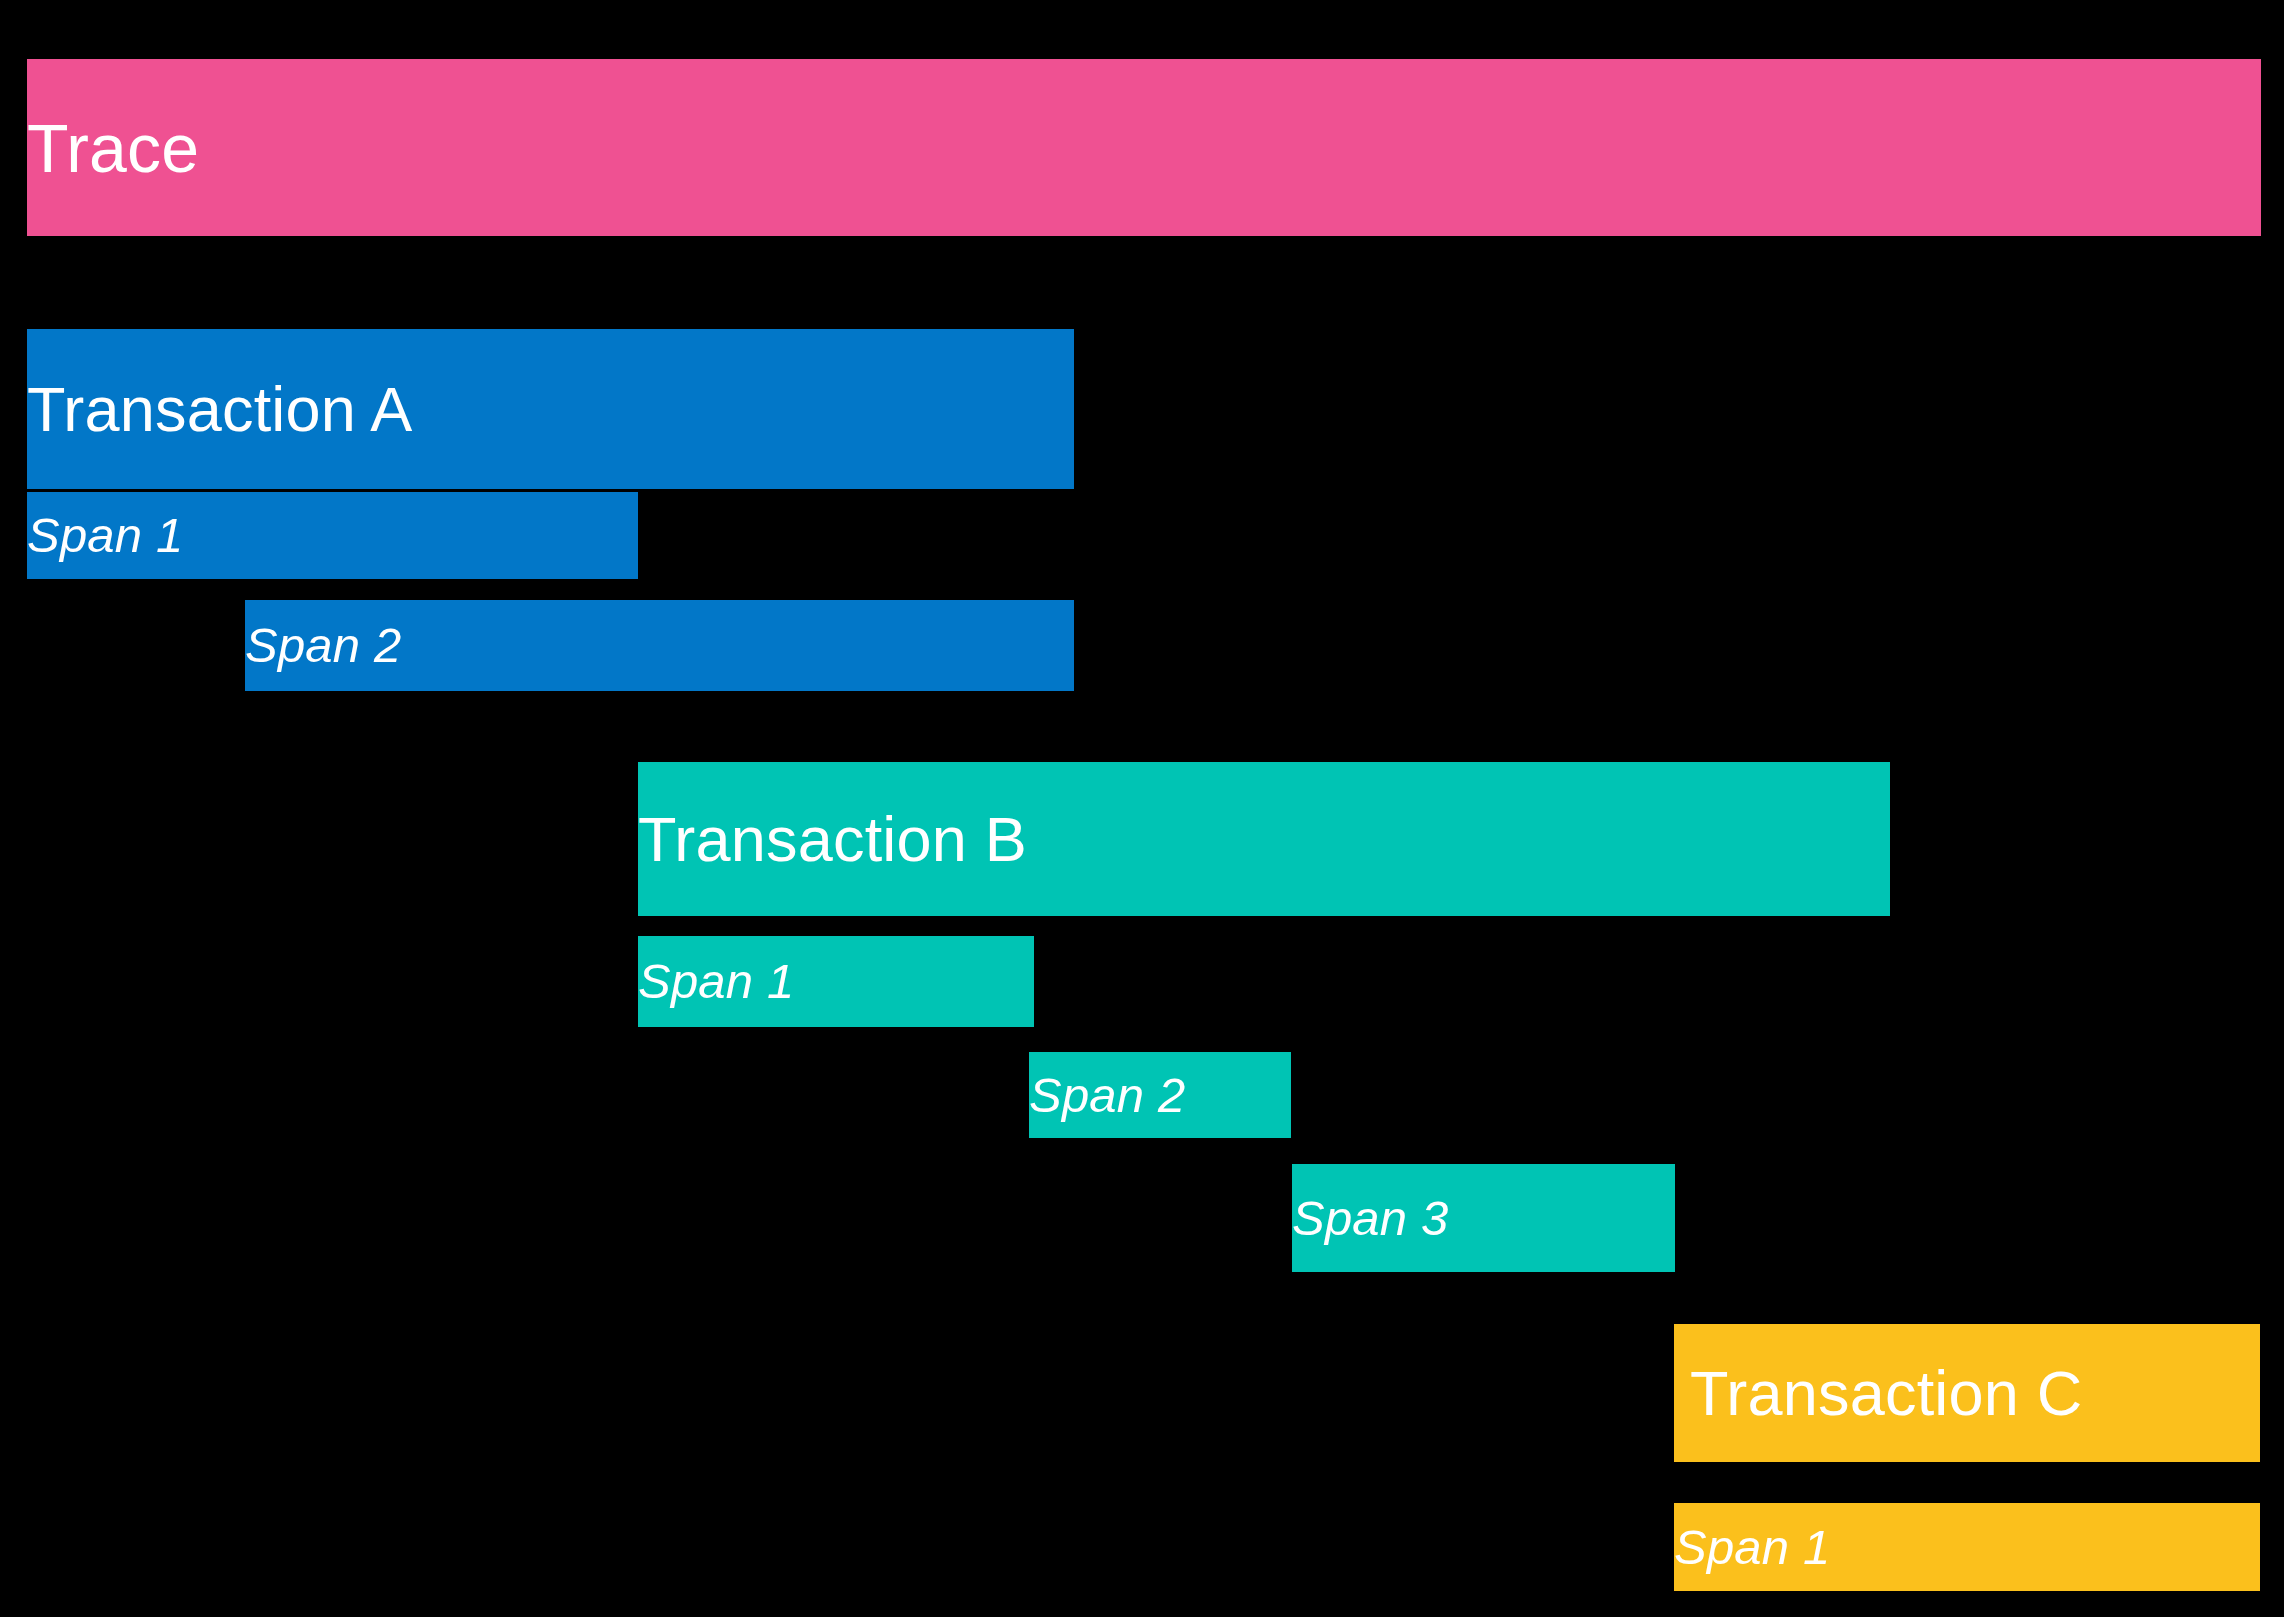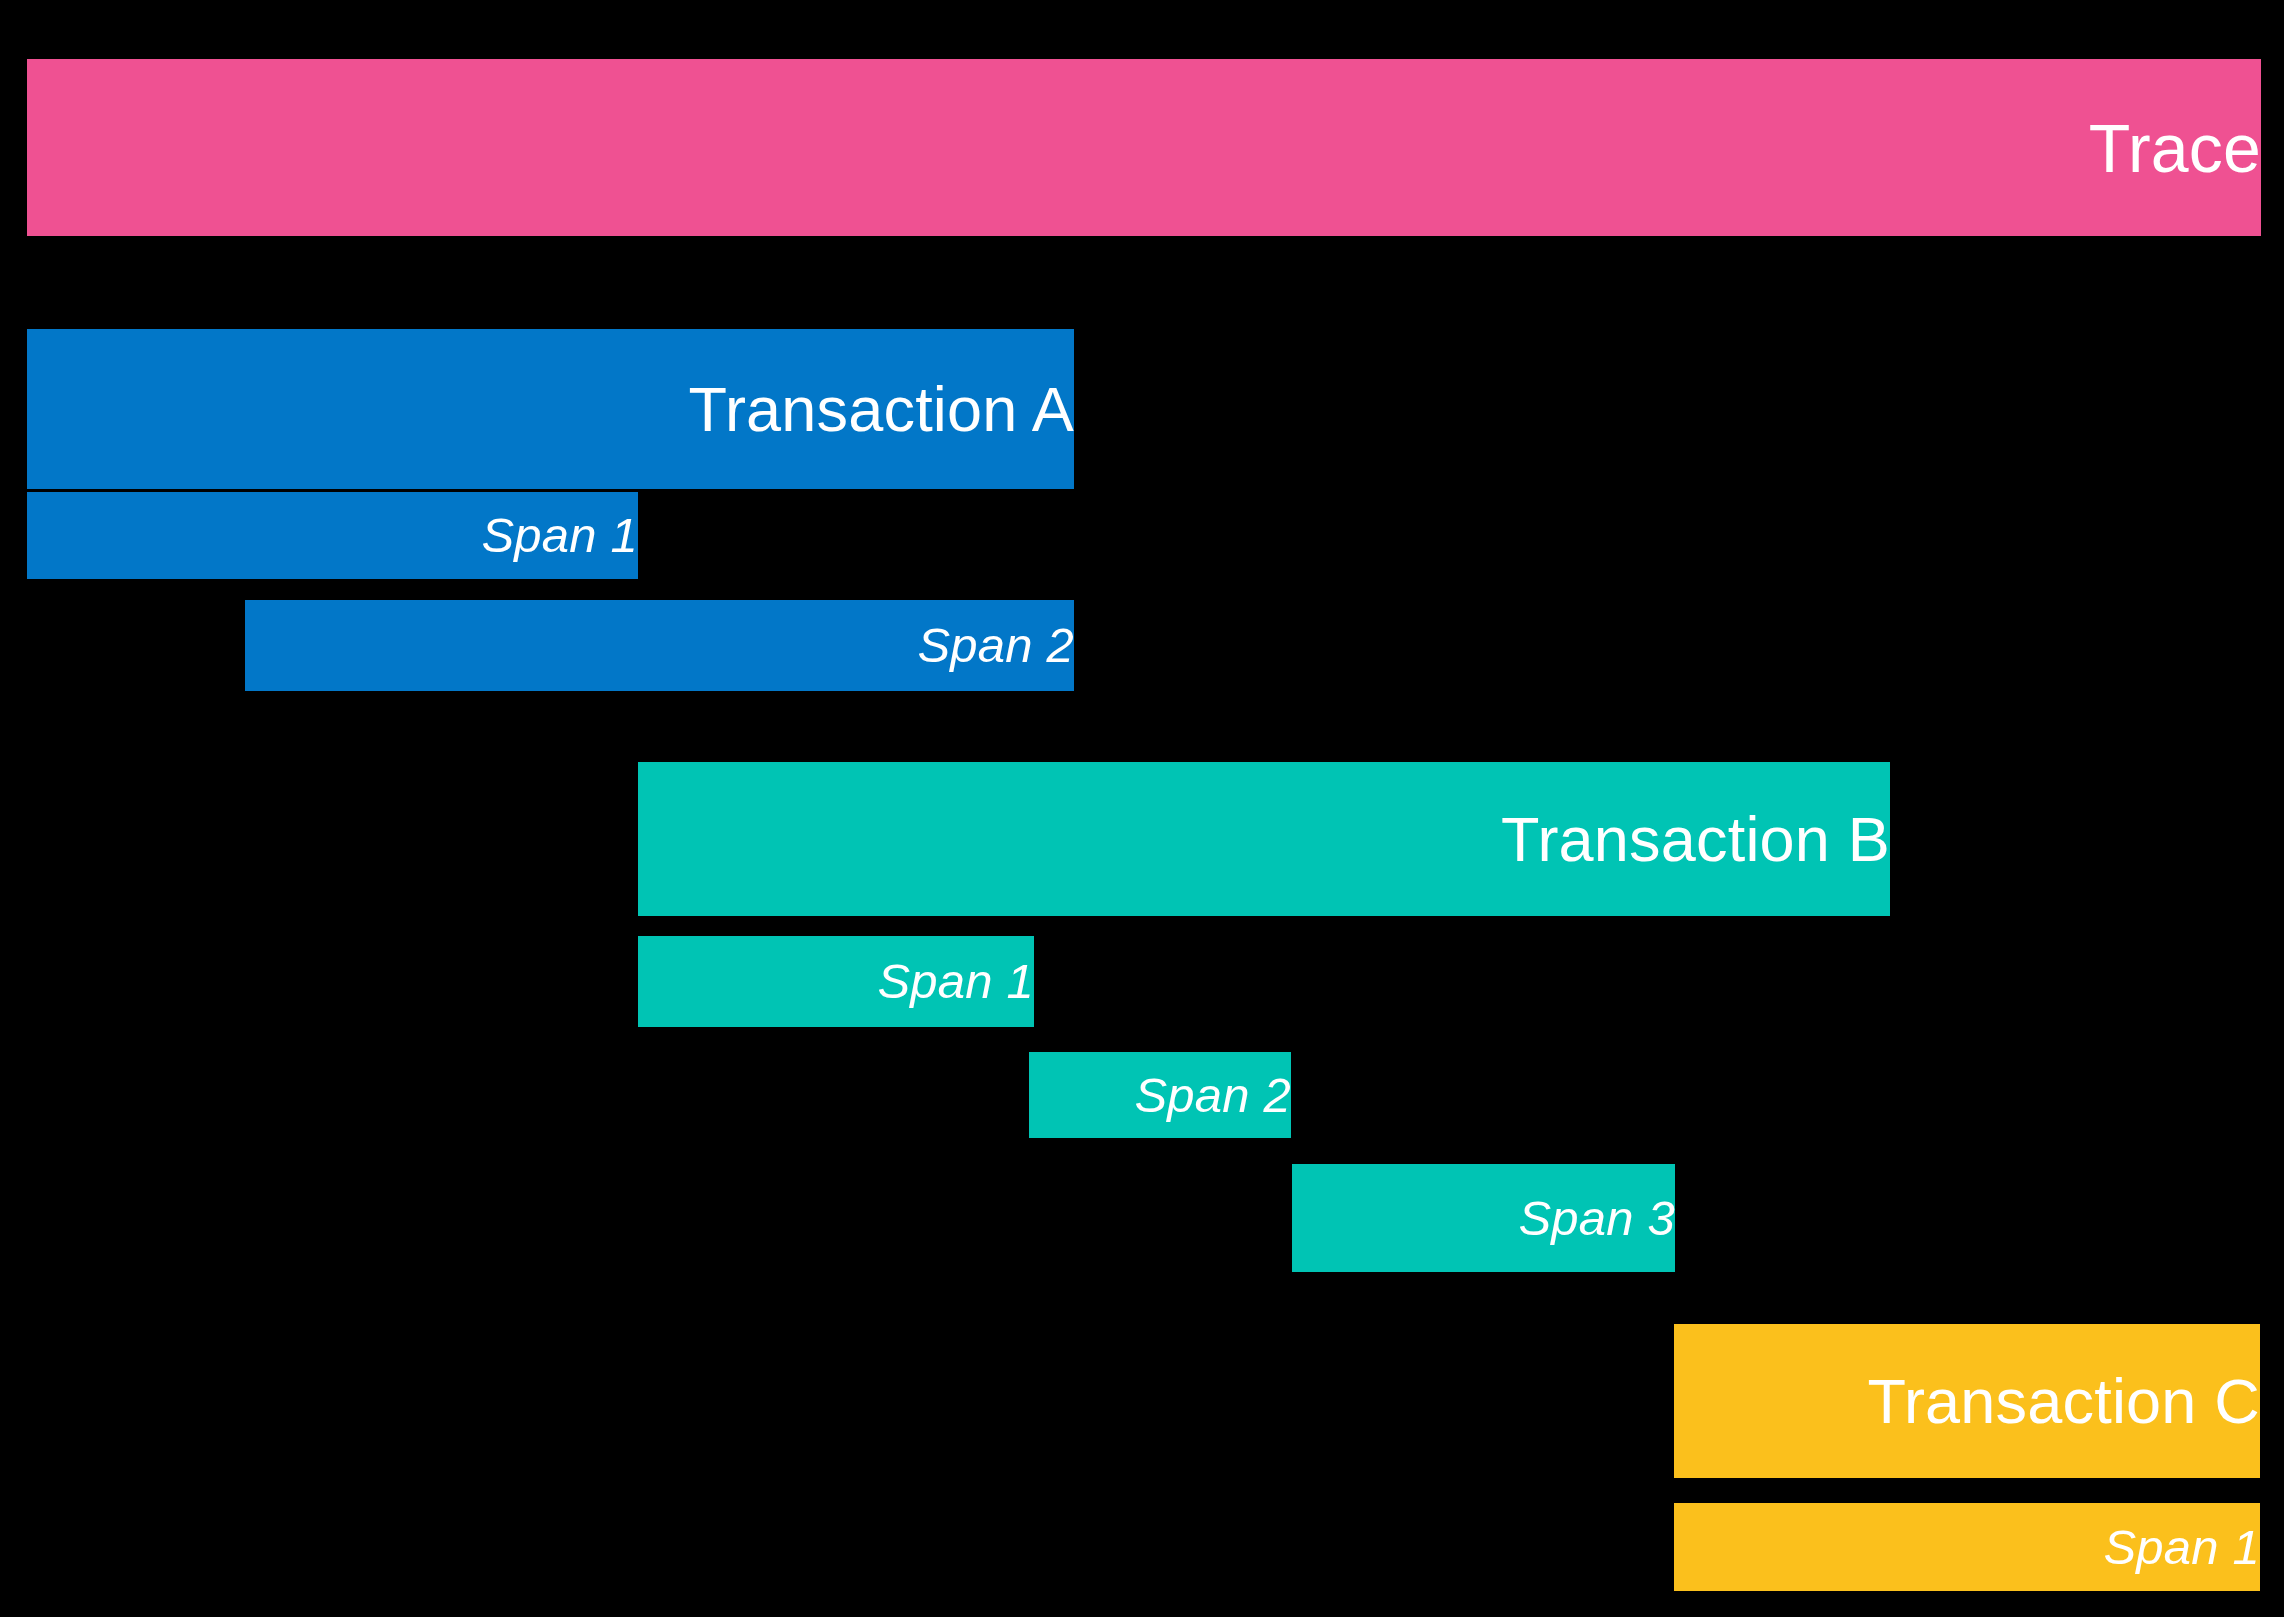--- a/index.html
+++ b/index.html
@@ -15,21 +15,21 @@
     position: relative;
     width: 2284px;
     height: 1618px;
     background: #000000;
     overflow: hidden;
   }
   .bar {
     position: absolute;
     display: flex;
     align-items: center;
-    justify-content: flex-end;
+    justify-content: flex-start;
     color: #ffffff;
     box-sizing: border-box;
     overflow: hidden;
     white-space: nowrap;
   }
   .bar .bar-label {
     color: #ffffff;
     line-height: 1;
     letter-spacing: 0.2px;
   }
@@ -58,20 +58,20 @@
     </div>
     <div class="bar lvl-span" style="left: 638px; top: 936px; width: 396px; height: 91px; background: rgb(0, 196, 180);">
       <span class="bar-label" style="font-size: 49px;">Span 1</span>
     </div>
     <div class="bar lvl-span" style="left: 1029px; top: 1052px; width: 262px; height: 86px; background: rgb(0, 196, 180);">
       <span class="bar-label" style="font-size: 49px;">Span 2</span>
     </div>
     <div class="bar lvl-span" style="left: 1292px; top: 1164px; width: 383px; height: 108px; background: rgb(0, 196, 180);">
       <span class="bar-label" style="font-size: 49px;">Span 3</span>
     </div>
-    <div class="bar lvl-txn" style="left: 1674px; top: 1324px; width: 586px; height: 154px; background: rgb(251, 192, 28);">
+    <div class="bar lvl-txn" style="left: 1674px; top: 1324px; width: 586px; height: 138px; background: rgb(251, 192, 28); padding-left: 16px;">
       <span class="bar-label" style="font-size: 63px;">Transaction C</span>
     </div>
     <div class="bar lvl-span" style="left: 1674px; top: 1503px; width: 586px; height: 88px; background: rgb(251, 192, 28);">
       <span class="bar-label" style="font-size: 49px;">Span 1</span>
     </div>
   </div>
 
 
 </body></html>

